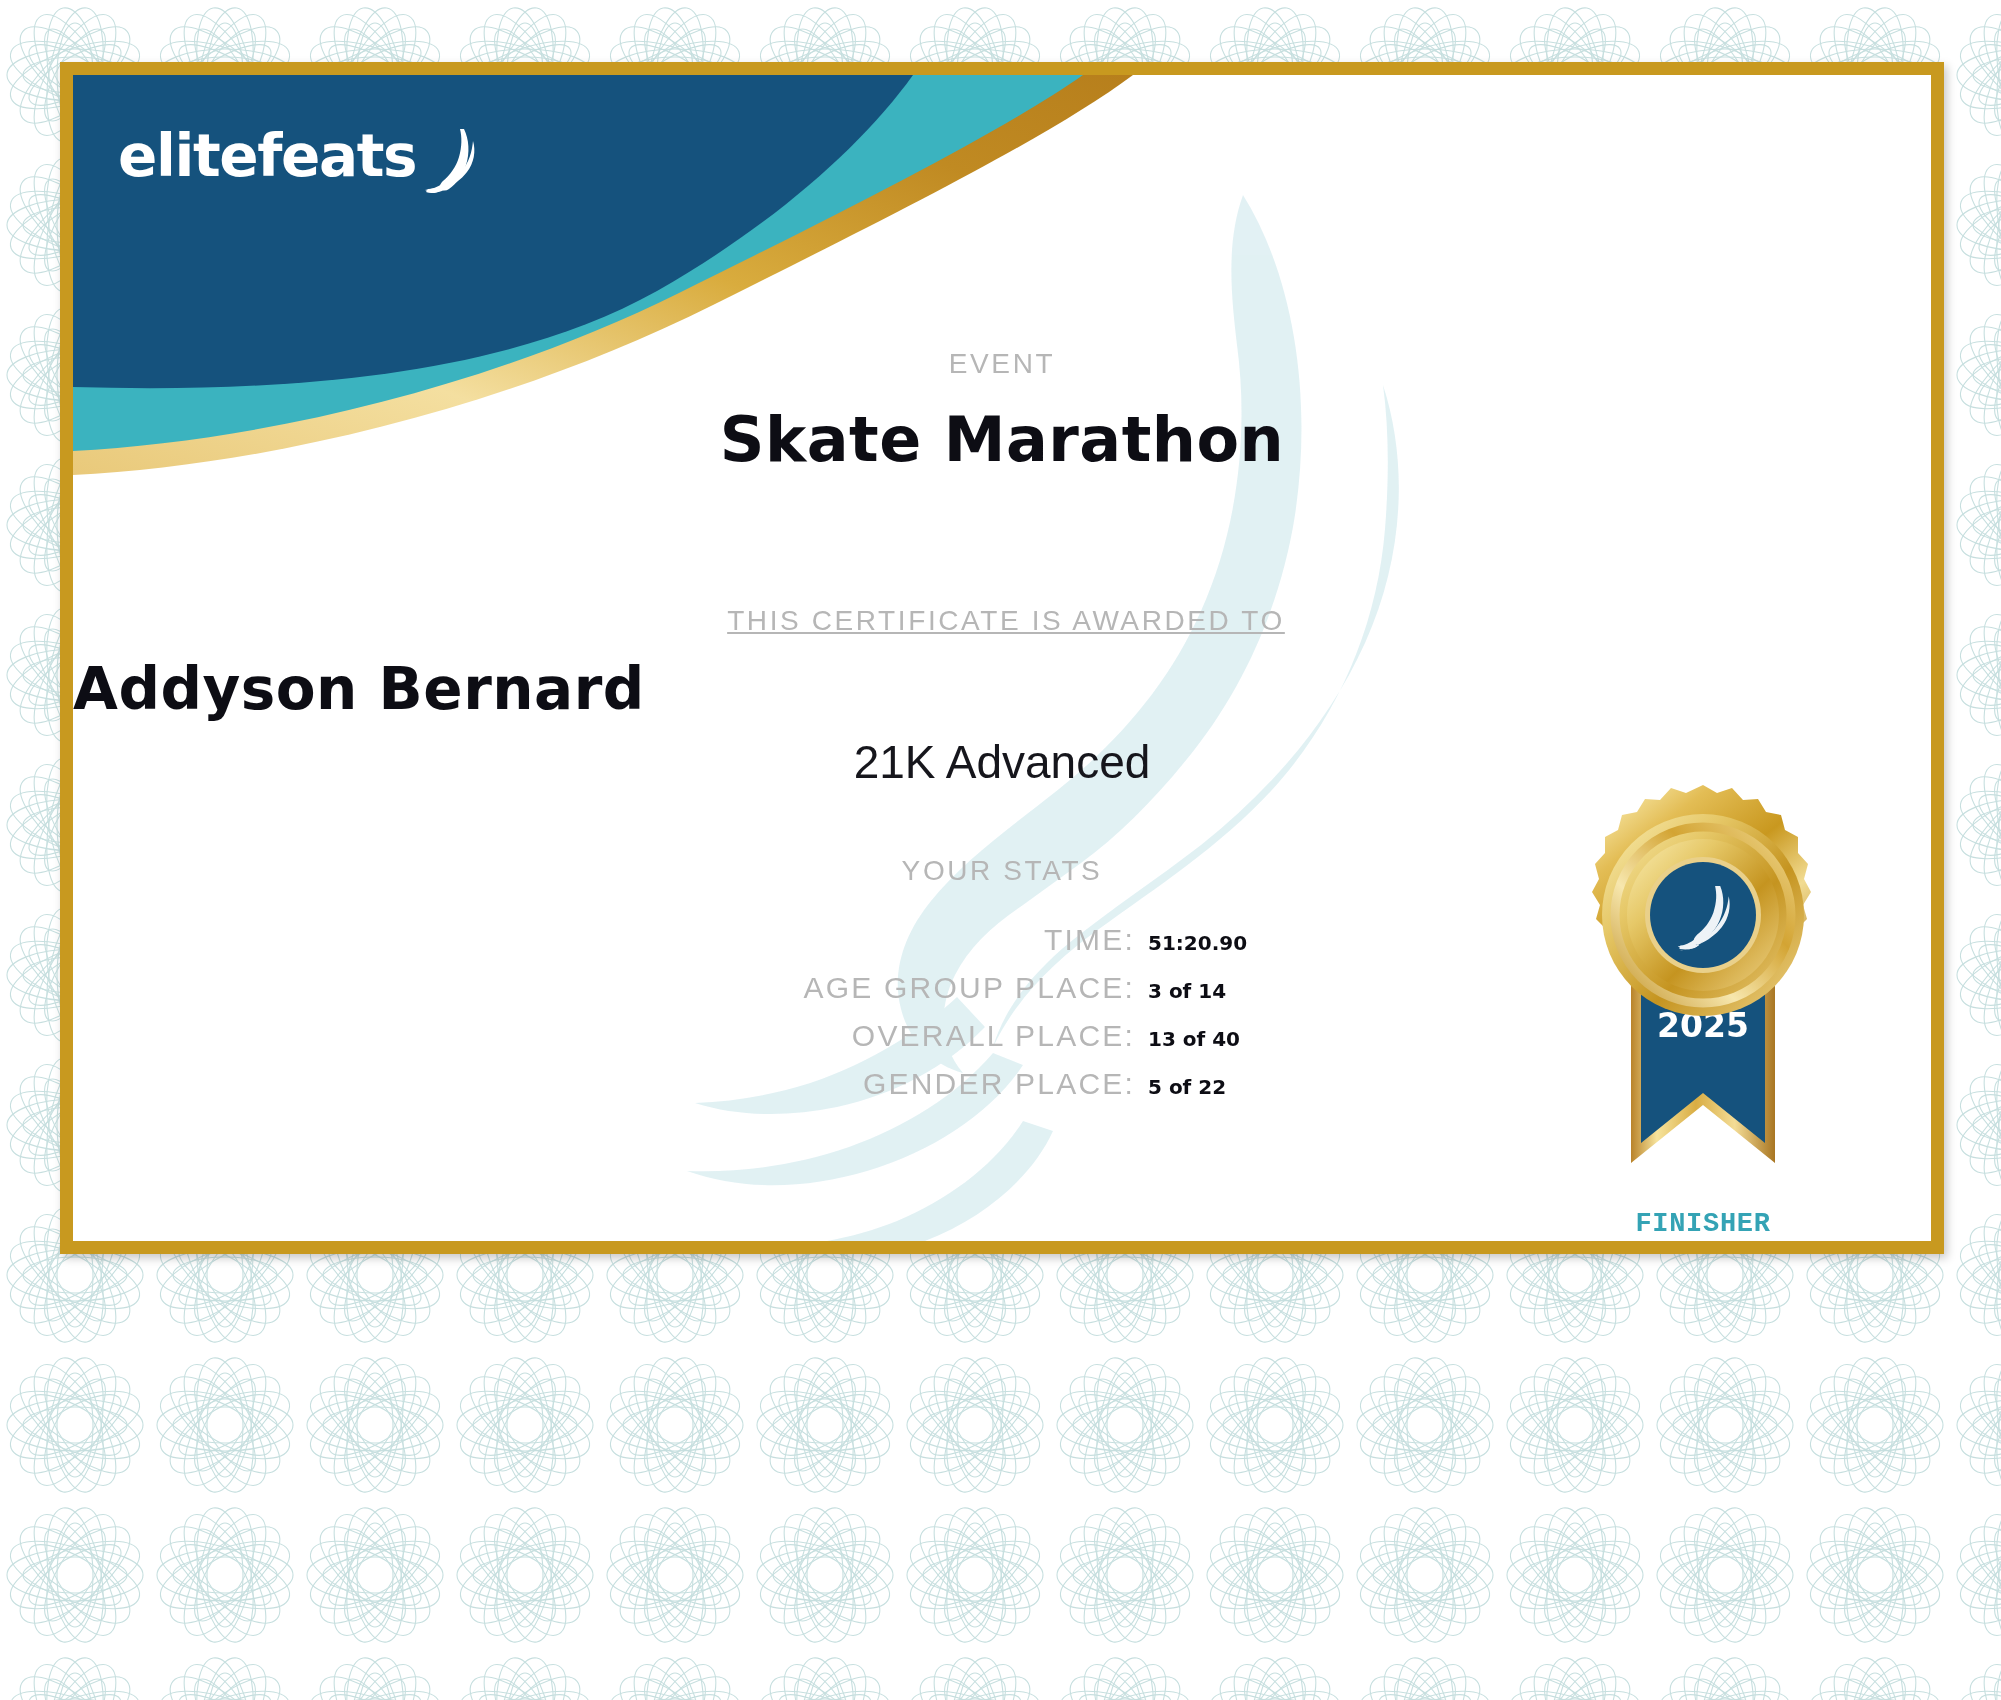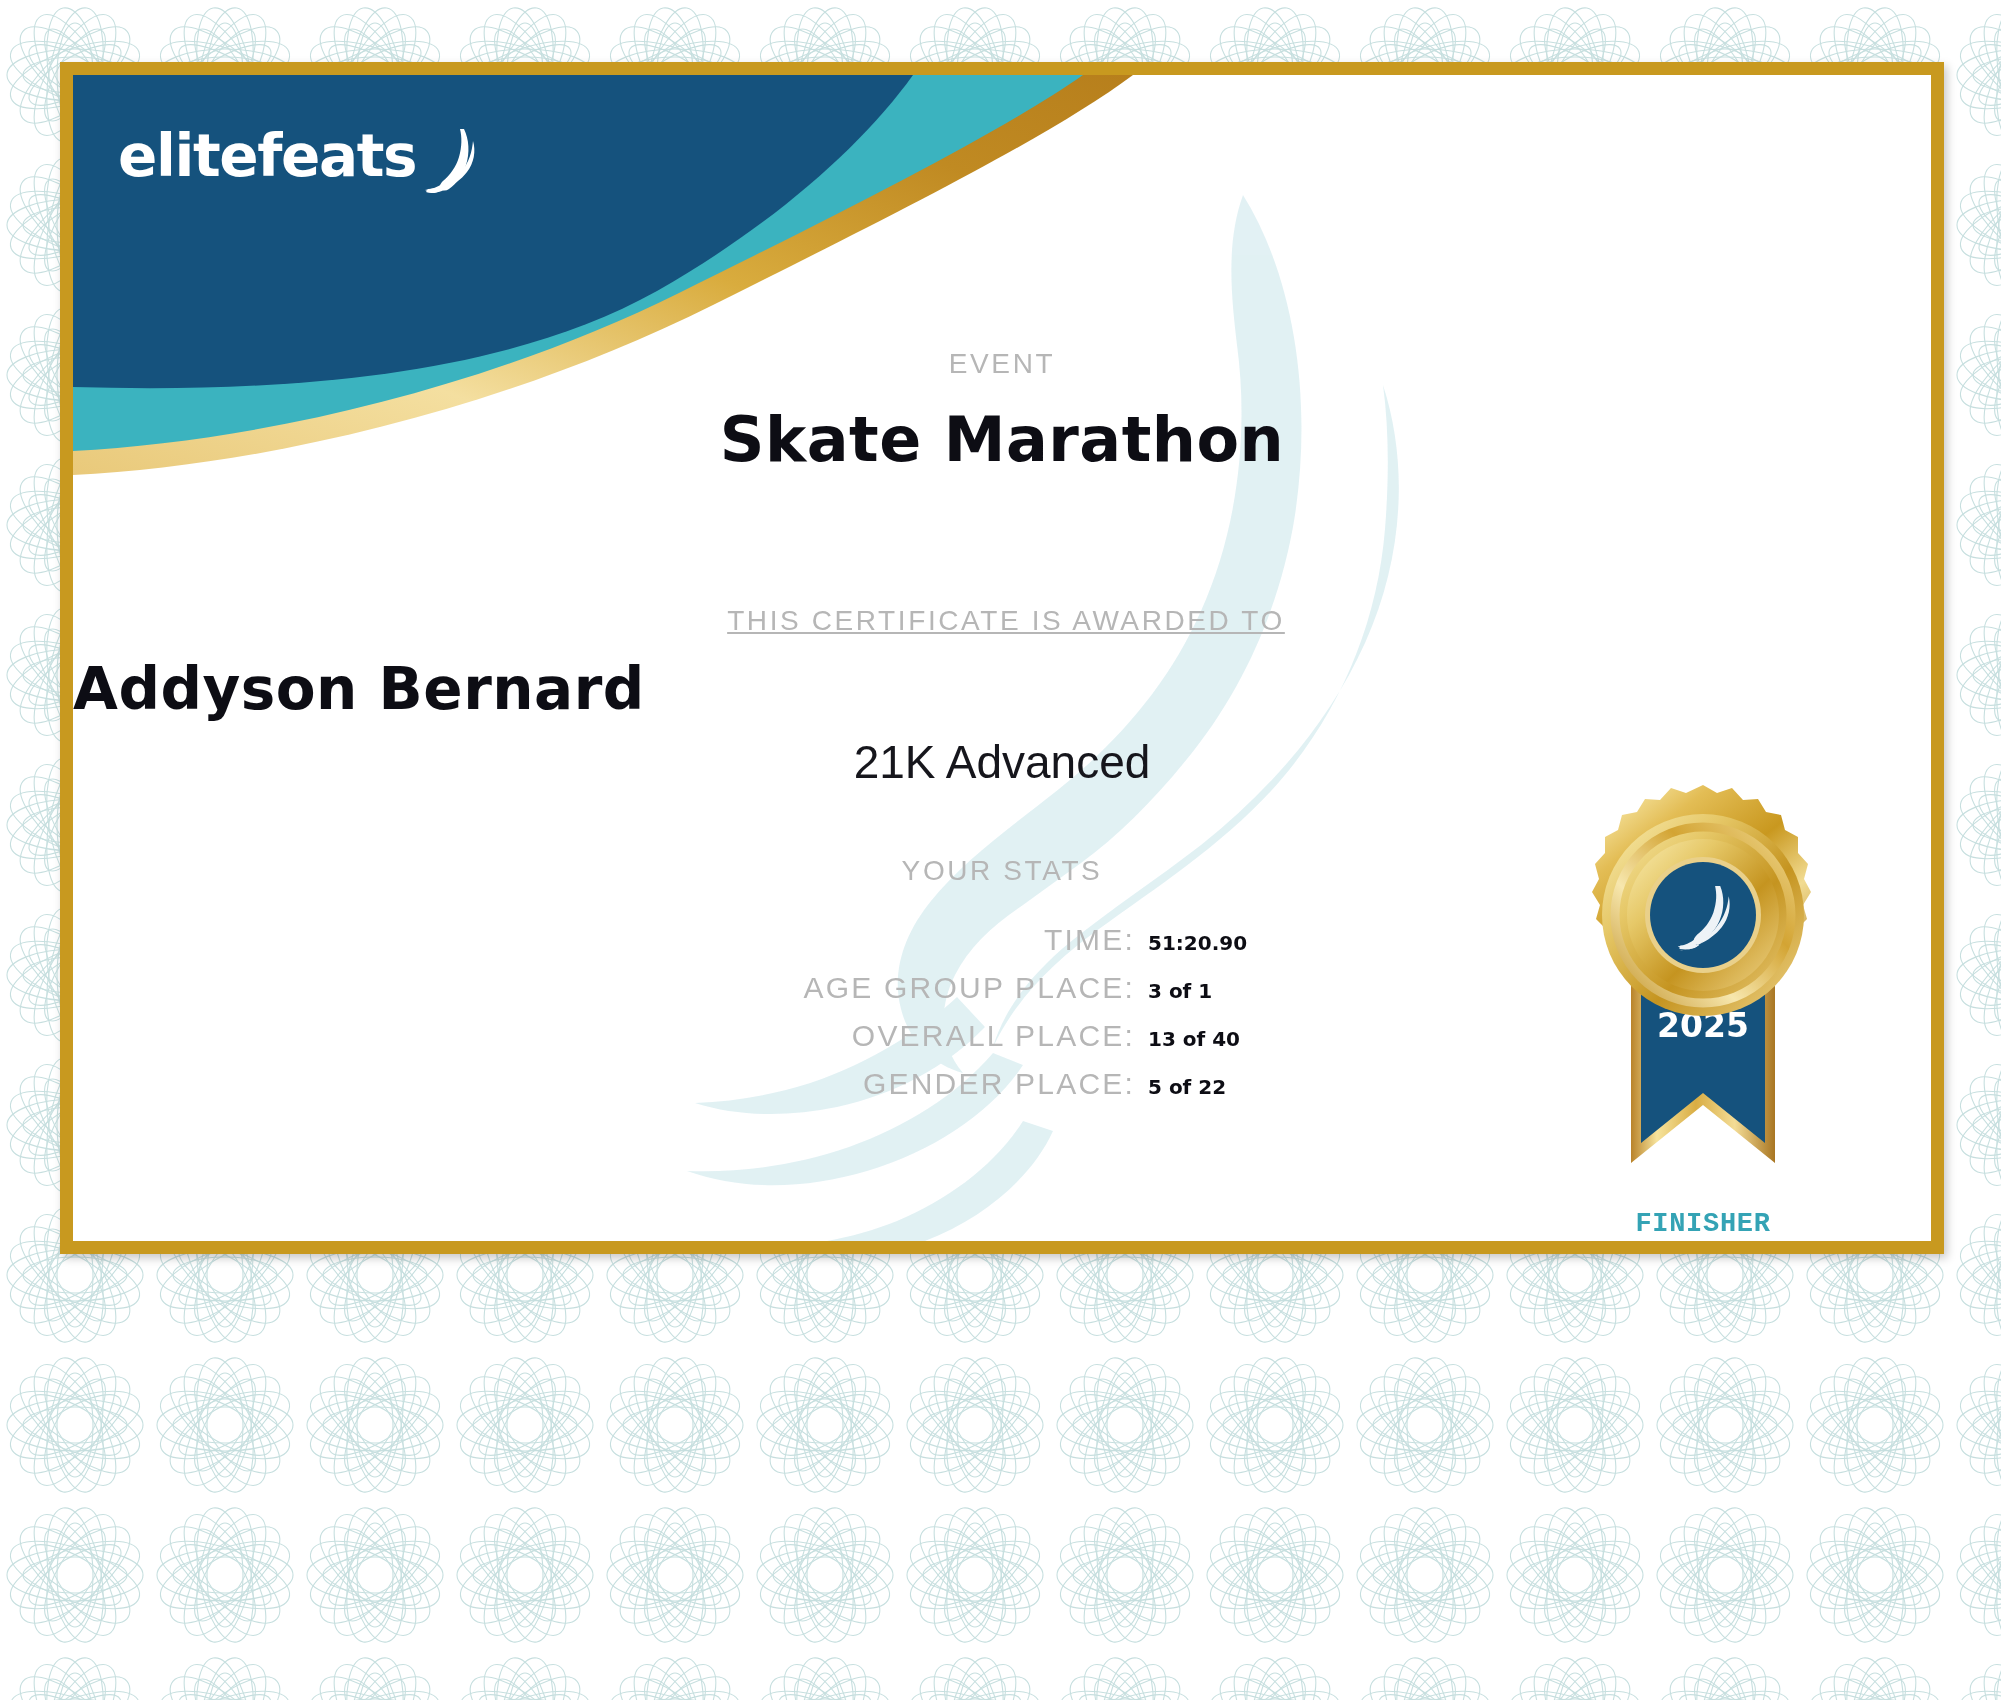--- a/index.html
+++ b/index.html
@@ -301,21 +301,21 @@
 
         <div class="label-caps" id="stats-label">YOUR STATS</div>
 
         <div id="stats-table">
           <div class="stat-row">
             <span class="stat-label">TIME:</span>
             <span class="stat-value">51:20.90</span>
           </div>
           <div class="stat-row">
             <span class="stat-label">AGE GROUP PLACE:</span>
-            <span class="stat-value">3 of 1</span>
+            <span class="stat-value">3 of 14</span>
           </div>
           <div class="stat-row">
             <span class="stat-label">OVERALL PLACE:</span>
             <span class="stat-value">13 of 40</span>
           </div>
           <div class="stat-row">
             <span class="stat-label">GENDER PLACE:</span>
             <span class="stat-value">5 of 22</span>
           </div>
         </div>

